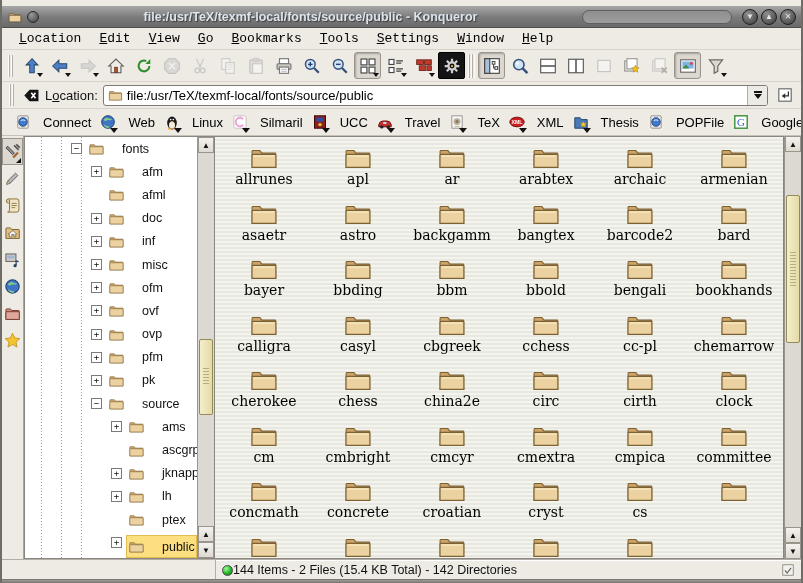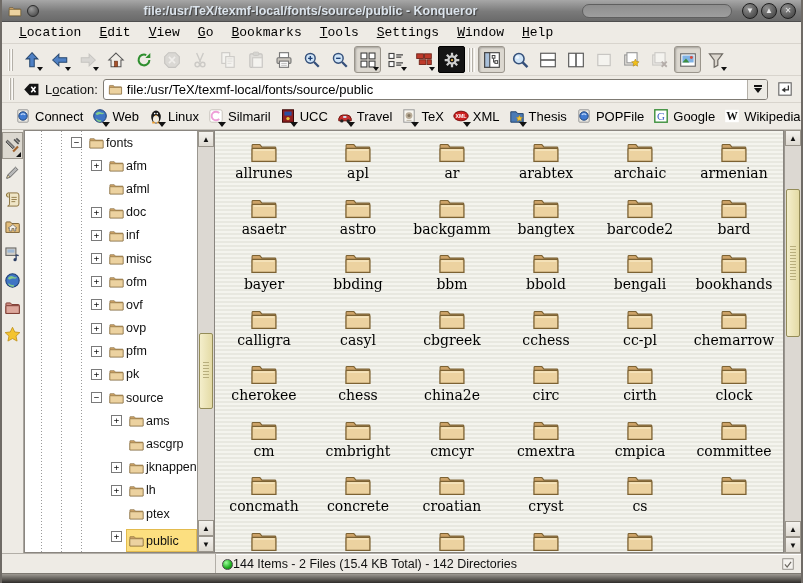--- a/index.html
+++ b/index.html
@@ -4,21 +4,21 @@
 <style>
   * { margin:0; padding:0; box-sizing:border-box; }
   html,body { background:#555; }
   .window{
     width:803px;height:583px;position:relative;overflow:hidden;
     background:#eeebe5;font-family:"Liberation Sans",sans-serif;color:#111;
     border-left:2px solid #6f6b66;border-right:2px solid #6f6b66;
   }
   
   .titlebar{height:22px;display:flex;align-items:center;gap:4px;padding:0 5px;
-    background:linear-gradient(#a7a7a7,#7a7a7a 55%,#6a6a6a);border-bottom:1px solid #4e4e4e;}
+    background:linear-gradient(#a7a7a7,#7a7a7a 55%,#6a6a6a);border-bottom:1px solid #4e4e4e;margin-top:6px;}
   .titlebar .appicon svg{display:block}
   .tb-pin{width:12px;height:12px;border-radius:50%;
     background:radial-gradient(circle at 35% 30%,#9a9a9a,#3d3d3d);border:1px solid #2c2c2c;}
   .tb-title{flex:1;text-align:center;font-size:12.5px;font-weight:bold;color:#dce4ec;
     text-shadow:1px 1px 1px #3c3c3c;white-space:nowrap;overflow:hidden;}
   .tb-inset{width:150px;height:14px;border-radius:7px;background:linear-gradient(#8e8e8e,#9e9e9e);
     border:1px solid #5f5f5f;margin-right:6px;}
   .tb-btns{display:flex;gap:3px;}
   .wbtn{width:16px;height:16px;border-radius:50%;border:1px solid #1f1f1f;color:#e6e6e6;
     background:radial-gradient(circle at 35% 30%,#8f8f8f,#3a3a3a);font-size:8px;line-height:14px;
@@ -47,21 +47,21 @@
     border:1px solid #7f7b74;border-radius:3px;overflow:hidden;}
   .combo .cicon{padding:0 3px;display:flex;}
   .combo input{flex:1;border:none;outline:none;font-size:13px;font-family:inherit;height:100%;}
   .combo-dd{width:20px;height:100%;border:none;border-left:1px solid #b4b0a8;background:#eceae4;
     display:flex;flex-direction:column;align-items:center;justify-content:center;padding:0;}
   .combo-dd .bar{width:8px;height:2px;background:#111;margin-bottom:1px;}
   .combo-dd .tri{width:0;height:0;border-left:4px solid transparent;border-right:4px solid transparent;border-top:5px solid #111;}
   .gobtn{width:24px;height:24px;border:none;background:none;display:flex;align-items:center;justify-content:center;padding:0;}
   
   .bookbar{height:27px;display:flex;align-items:center;gap:1px;padding:0 3px;border-bottom:1px solid #c6c2ba;}
-  .bmk{display:flex;align-items:center;gap:4px;padding:2px 5px 2px 3px;font-size:13px;
+  .bmk{display:flex;align-items:center;gap:12px;padding:2px 5px 2px 3px;font-size:13px;
     position:relative;background:none;border:none;font-family:inherit;white-space:nowrap;}
   .bmk .bdd{position:absolute;left:13px;bottom:-1px;width:0;height:0;
     border-left:4px solid transparent;border-right:4px solid transparent;border-top:5px solid #111;}
   
   .content{display:flex;height:423px;}
   .sidetabs{width:22px;border-right:1px solid #a9a59e;display:flex;flex-direction:column;padding-top:2px;background:#eeebe5;}
   .stab{width:21px;height:27px;display:flex;align-items:center;justify-content:center;position:relative;background:none;border:1px solid transparent;padding:0;}
   .stab.pressed{background:#dcd8d0;border-color:#9a958c;}
   .stab .corner{position:absolute;right:1px;bottom:1px;width:0;height:0;
     border-left:5px solid transparent;border-bottom:5px solid #111;}
@@ -70,21 +70,21 @@
     background-image:
       repeating-linear-gradient(to bottom,#9b9b9b 0 1px,transparent 1px 3px),
       repeating-linear-gradient(to bottom,#9b9b9b 0 1px,transparent 1px 3px),
       repeating-linear-gradient(to bottom,#9b9b9b 0 1px,transparent 1px 3px);
     background-size:1px 100%,1px 100%,1px 100%;
     background-position:16px 0,36px 0,56px 0;background-repeat:no-repeat;}
   .trow{height:23.2px;display:flex;align-items:center;font-size:12.5px;white-space:nowrap;}
   .exp{width:11px;height:11px;min-width:11px;border:1px solid #7a7a7a;background:#fff;
     font:9px/9px "DejaVu Sans Mono",monospace;text-align:center;margin-right:4px;}
   .expspace{width:15px;min-width:15px;}
-  .tcell{display:flex;align-items:center;gap:0;flex:1;height:100%;padding-left:1px;}
+  .tcell{display:flex;align-items:center;gap:16px;flex:1;height:100%;padding-left:1px;}
   .trow.selected .tcell{background:#fcdf80;box-shadow:inset 0 0 0 1px #e3bb4e;margin-top:8px;}
   .trow svg{flex:none;}
   
   .vscroll{width:17px;background:#dcd8d2;border-left:1px solid #9a968f;position:relative;display:flex;flex-direction:column;}
   .sarrow{height:16px;border:1px solid #9a958c;background:linear-gradient(#f4f2ee,#dedad2);
     display:flex;align-items:center;justify-content:center;font-size:8px;color:#111;padding:0;}
   .sbot{position:absolute;bottom:0;left:0;right:0;}
   .thumb{position:absolute;left:1px;right:1px;background:linear-gradient(to right,#f4eecb,#e4dba6);
     border:1px solid #948c58;border-radius:2px;}
   .thumb::after{content:"";position:absolute;left:3px;right:3px;top:38%;height:24%;

